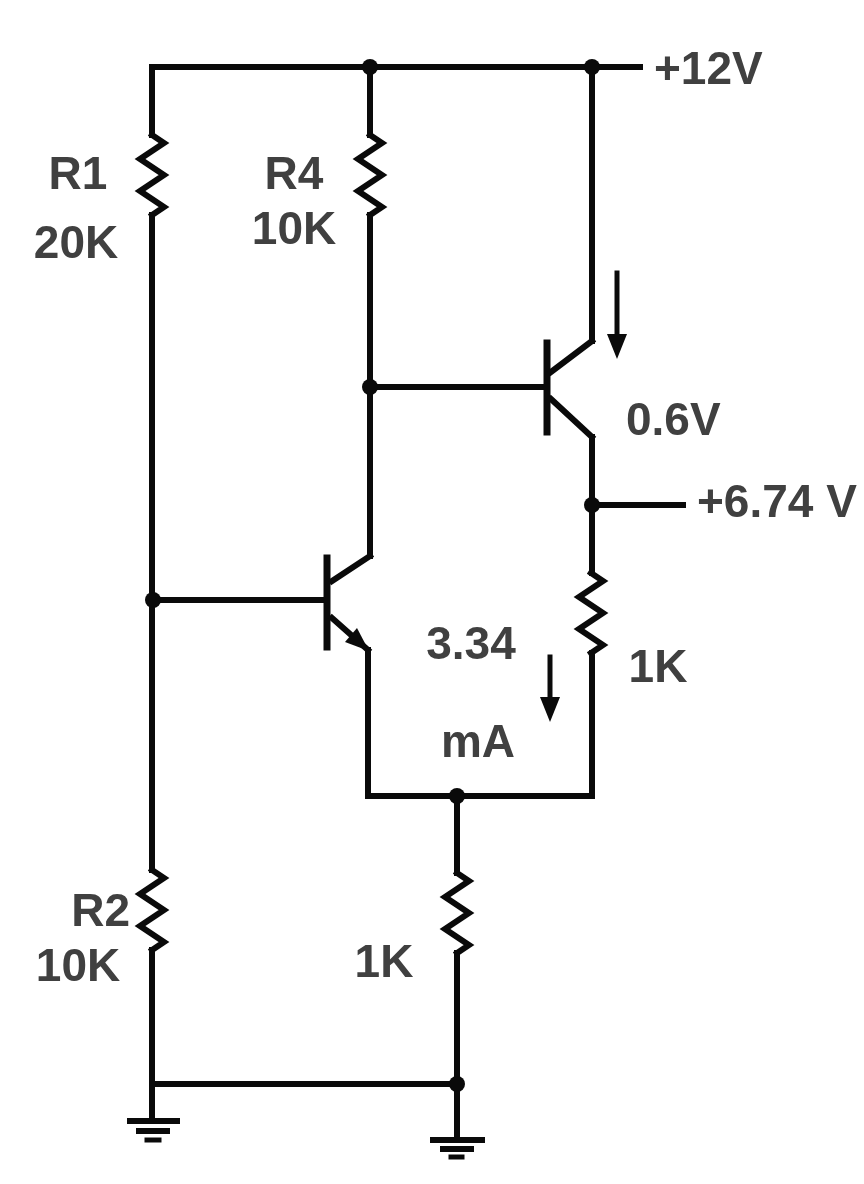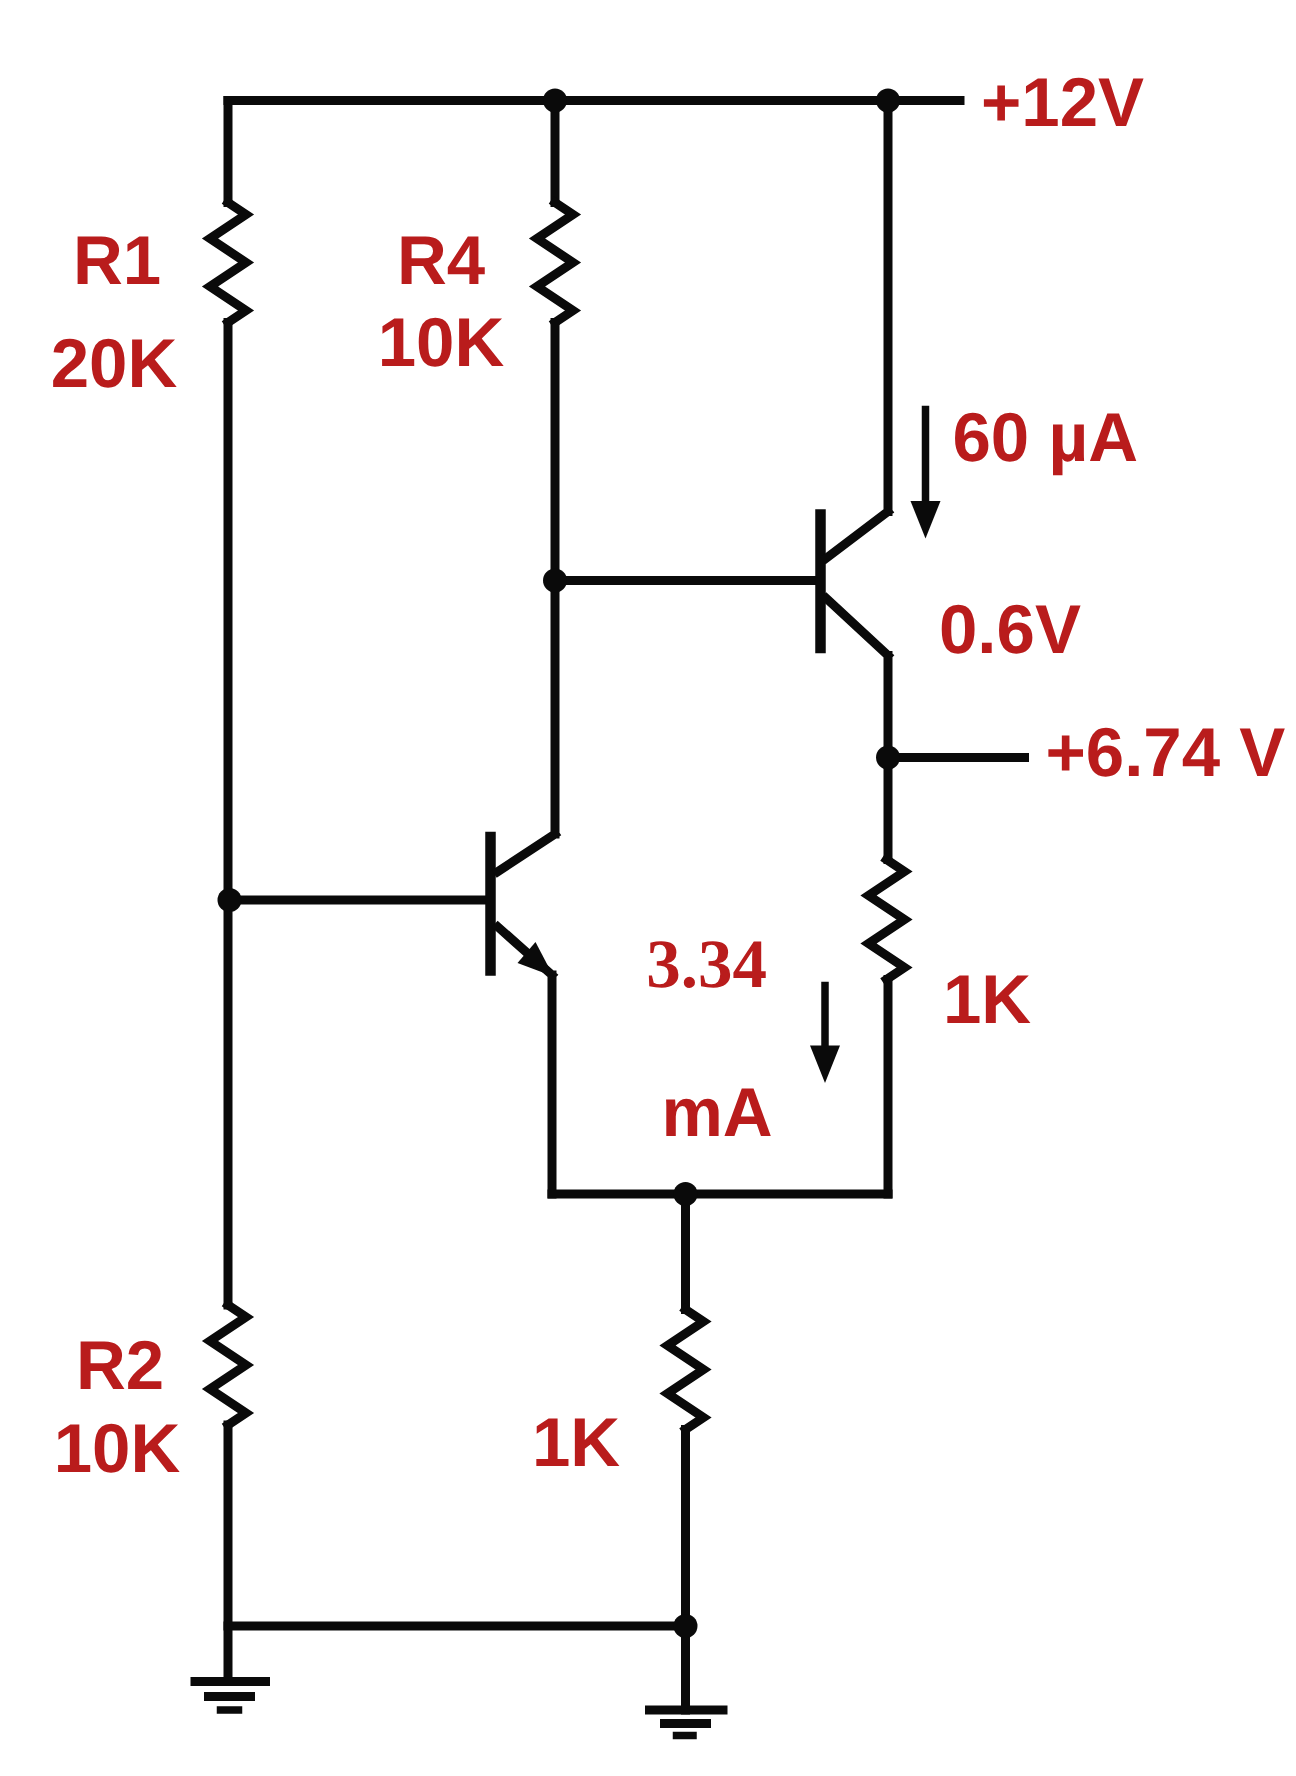--- a/index.html
+++ b/index.html
@@ -18,21 +18,21 @@
   #schematic-svg {
     position: absolute;
     left: 0;
     top: 0;
   }
   .lbl {
     position: absolute;
     font-weight: 700;
     font-size: 46px;
     line-height: 1;
-    color: #b91c1c;
+    color: #404040;
     white-space: nowrap;
     letter-spacing: 0px;
   }
   .ctr {
     width: 100px;
     text-align: center;
   }
 </style>
 </head>
 <body>
@@ -111,35 +111,34 @@
         <circle cx="370" cy="387" r="8"></circle>
         <circle cx="592" cy="505" r="8"></circle>
         <circle cx="457" cy="796" r="8"></circle>
         <circle cx="457" cy="1084" r="8"></circle>
       </g>
     </g>
   </svg>
 
   <div class="lbl" style="left:654px; top:45px;">+12V</div>
 
-  <div class="lbl" style="left:635px; top:268px;">60 µA</div>
 
   <div class="lbl" style="left:626px; top:348px;margin-top:48px;">0.6V</div>
 
   <div class="lbl" style="left:697px; top:478px;">+6.74 V</div>
 
-  <div class="lbl ctr" style="left:421px; top:620px;font-family:Liberation Serif, serif;">3.34</div>
+  <div class="lbl ctr" style="left:421px; top:620px;">3.34</div>
   <div class="lbl ctr" style="left:428px; top:678px;margin-top:40px;">mA</div>
 
   <div class="lbl ctr" style="left:28px; top:150px;">R1</div>
   <div class="lbl ctr" style="left:26px; top:219px;">20K</div>
 
   <div class="lbl ctr" style="left:244px; top:150px;">R4</div>
   <div class="lbl ctr" style="left:244px; top:205px;">10K</div>
 
   <div class="lbl ctr" style="left:608px; top:643px;">1K</div>
 
-  <div class="lbl ctr" style="left:30px; top:887px;">R2</div>
+  <div class="lbl ctr" style="left:30px; top:887px;text-align:right;">R2</div>
   <div class="lbl ctr" style="left:28px; top:942px;">10K</div>
 
   <div class="lbl ctr" style="left:334px; top:938px;">1K</div>
 
 </div>
 
 </body></html>

